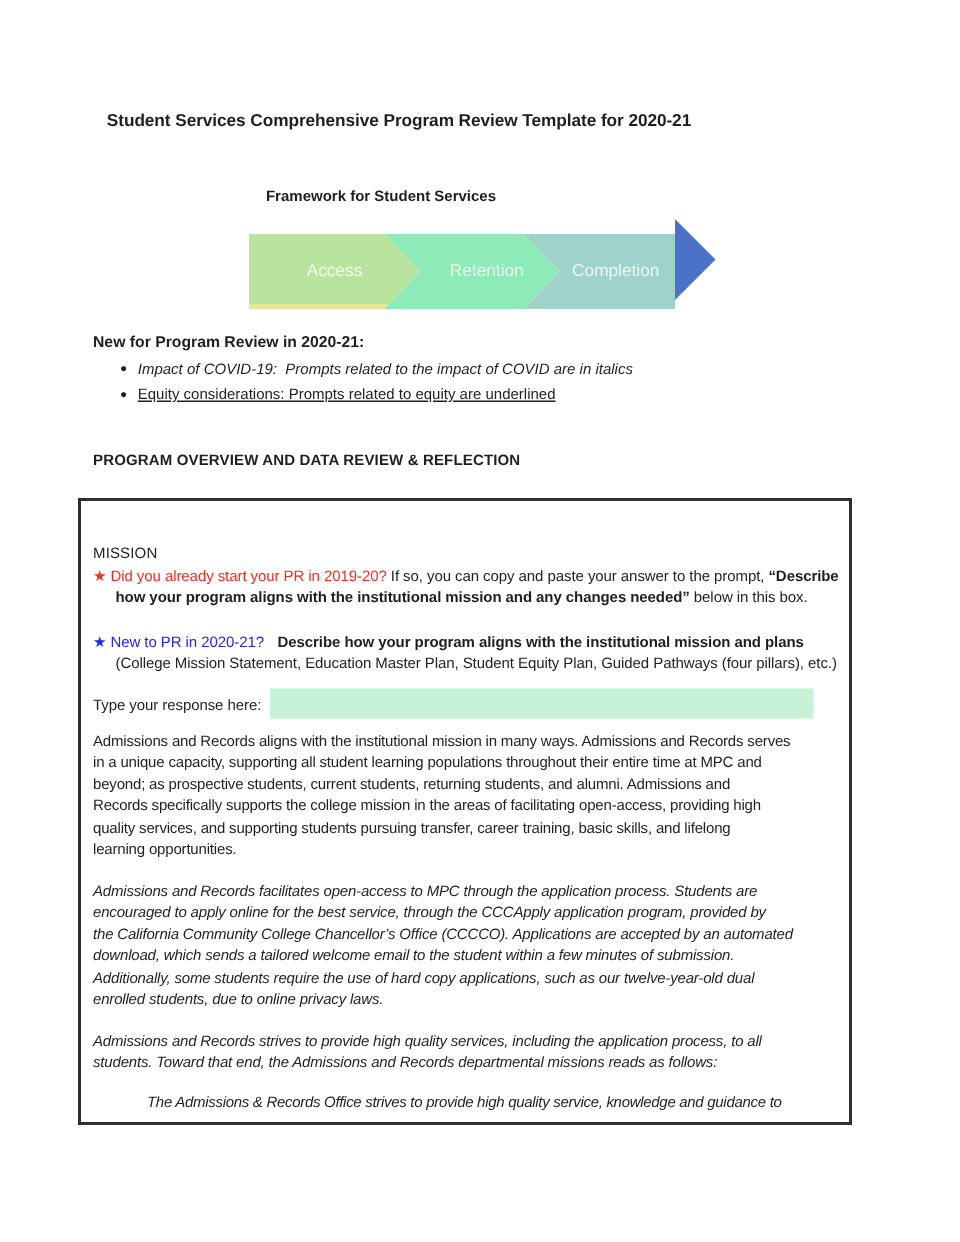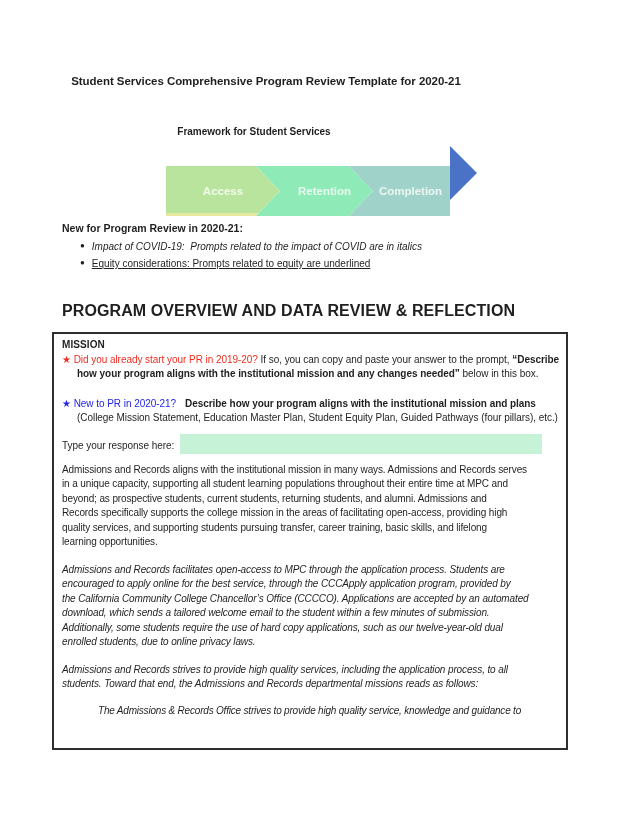--- a/index.html
+++ b/index.html
@@ -11,22 +11,22 @@
     position:absolute;top:75px;left:0;width:532px;text-align:center;
     font-size:11.5px;font-weight:bold;letter-spacing:-0.05px;
   }
   .fw-heading{
     position:absolute;top:126px;left:0;width:508px;text-align:center;
     font-size:10px;font-weight:bold;
   }
   
   .arrow-strip{position:absolute;left:166px;top:148px;width:311px;height:50px;}
   .chev{
-    position:absolute;top:18px;height:50px;display:flex;align-items:center;justify-content:center;
-    font-size:11.5px;color:rgba(255,255,255,0.80);font-weight:bold;
+    position:absolute;top:8px;height:50px;display:flex;align-items:center;justify-content:center;
+    font-size:11.5px;color:rgba(255,255,255,0.80);
   }
   .chev-access{
     left:0;width:114px;
     background:linear-gradient(to bottom,#b9e49e 0,#b9e49e 47px,#e8e79e 47px,#e8e79e 50px);
     clip-path:polygon(0 0, calc(100% - 24px) 0, 100% 50%, calc(100% - 24px) 100%, 0 100%);
   }
   .chev-retention{
     left:90px;width:117px;background:#8eeab7;padding-left:20px;box-sizing:border-box;
     clip-path:polygon(0 0, calc(100% - 24px) 0, 100% 50%, calc(100% - 24px) 100%, 0 100%, 24px 50%);
   }
@@ -38,27 +38,27 @@
     position:absolute;left:284px;top:-2px;width:27px;height:54px;background:#4a72c7;
     clip-path:polygon(0 0, 100% 50%, 0 100%);
   }
   
   .nf-heading{position:absolute;left:62px;top:222px;font-size:10.5px;font-weight:bold;}
   .bullets{position:absolute;left:80px;top:238px;font-size:10px;}
   .bullet-row{display:flex;gap:7px;line-height:17px;white-space:pre-wrap;}
   .dot{font-size:8px;position:relative;top:-1px;}
   .bullet-italic{font-style:italic;}
   .bullet-underline{text-decoration:underline;}
-  .overview-heading{position:absolute;left:62px;top:302px;font-size:16px;font-weight:bold;letter-spacing:0.1px;}
+  .overview-heading{position:absolute;left:62px;top:302px;font-size:10px;font-weight:bold;letter-spacing:0.1px;}
   
   .mission-box{
     position:absolute;left:52px;top:332px;width:516px;height:418px;box-sizing:border-box;
     border:2px solid #2e2e2e;padding:4px 6px 0 8px;overflow:hidden;font-size:10px;line-height:14.5px;
   }
-  .mb-heading{font-weight:bold;letter-spacing:0.1px;}
+  .mb-heading{font-weight:normal;letter-spacing:0.1px;margin-top:25px;}
   .prompt{margin:0;padding-left:15px;text-indent:-15px;letter-spacing:-0.05px;}
   .prompt-2020{margin-top:15px;}
   .star{display:inline;}
   .red{color:#ee2e21;}
   .blue{color:#2326e4;}
   .b{font-weight:bold;}
   .gap{margin-left:9px;}
   .response-row{margin-top:8px;display:flex;align-items:flex-end;}
   .response-label{white-space:nowrap;letter-spacing:-0.05px;}
   .highlight{flex:1;height:20px;margin-left:6px;margin-right:18px;background:#c6f2d7;}

